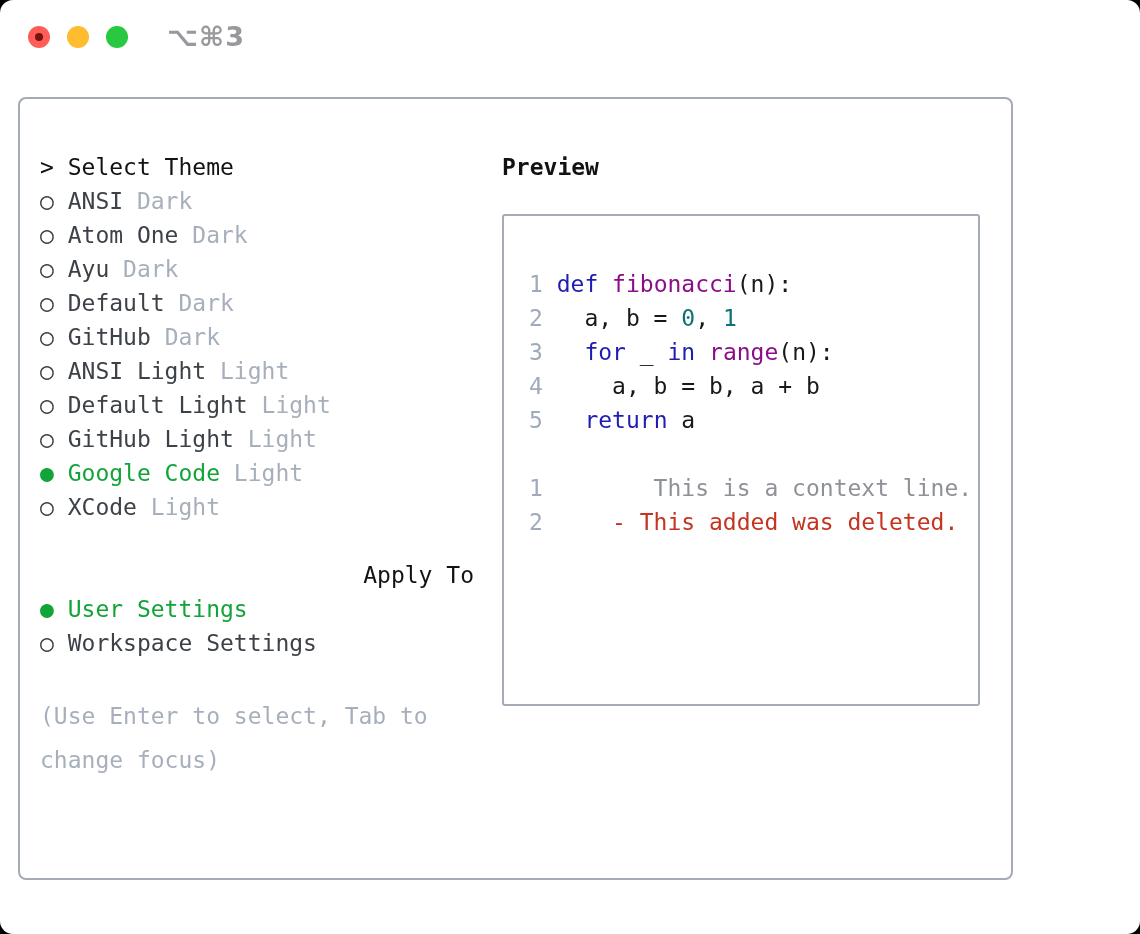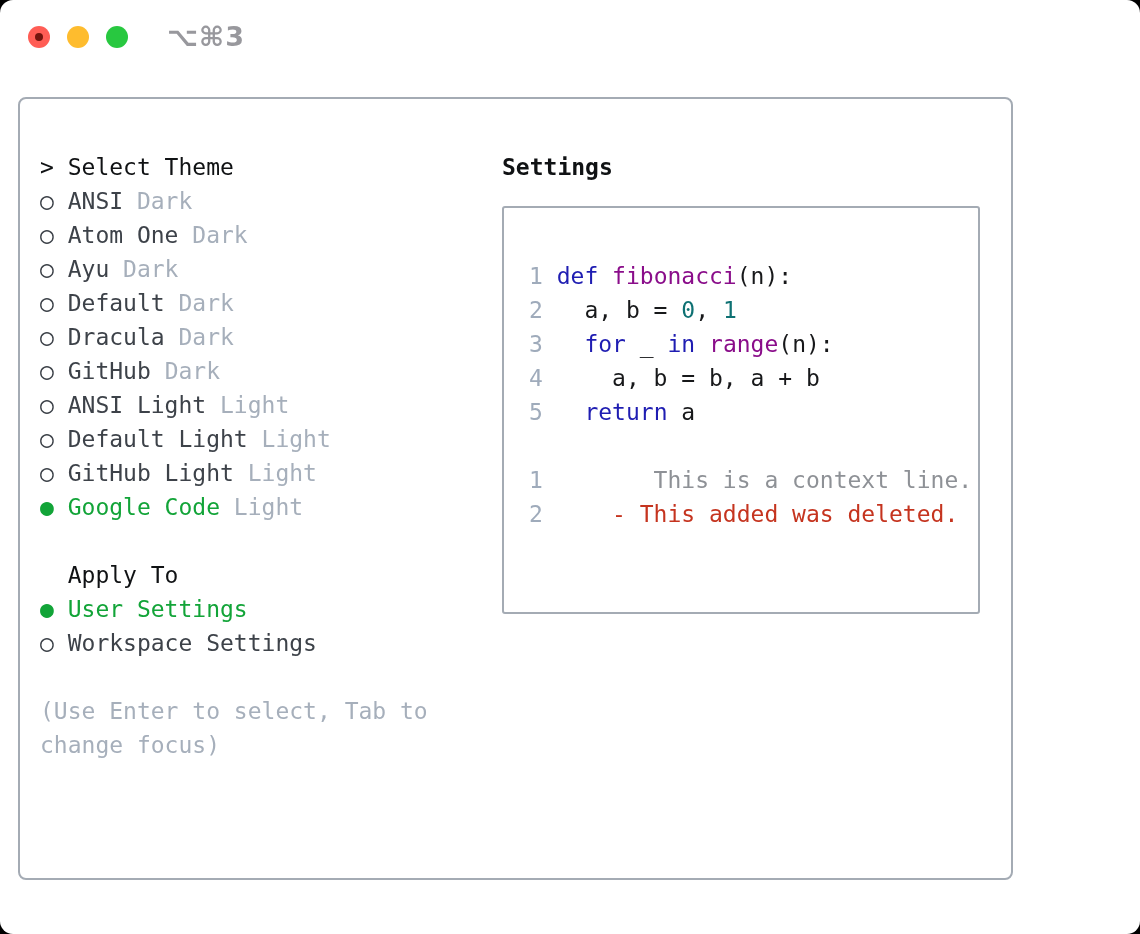--- a/index.html
+++ b/index.html
@@ -22,30 +22,30 @@
   .light-green{left:106px;background:var(--traffic-green);}
   .win-title{position:absolute;left:167px;top:21px;font:700 27px "DejaVu Sans",sans-serif;color:var(--title-text);letter-spacing:1px;}
   
   .panel{position:absolute;left:18px;top:97px;width:995px;height:783px;box-sizing:border-box;
          border:2px solid var(--border);border-radius:8px;
          font-family:"DejaVu Sans Mono","Liberation Mono",monospace;font-size:23px;color:var(--item-text);}
   .left-col{position:absolute;left:20px;top:51px;width:434px;}
   .row{line-height:34px;white-space:pre;}
   .prefix,.bullet{display:inline-block;width:2ch;}
   .list-header{font-weight:normal;color:var(--heading-text);}
-  .sub-header{color:var(--heading-text);padding-left:2ch;}
+  .sub-header{color:var(--heading-text);padding-left:2ch;text-align:right;}
   .item{color:var(--item-text);}
   .item .tag{color:var(--muted-text);margin-left:1ch;margin-top:8px;}
   .item.selected,.item.selected .bullet,.item.selected .name{color:var(--accent-green);}
   .spacer{height:34px;}
-  .help{color:var(--muted-text);line-height:34px;margin:0;white-space:normal;}
+  .help{color:var(--muted-text);line-height:44px;margin:0;white-space:normal;}
   
   .preview-col{position:absolute;left:482px;top:51px;}
   .preview-header{font-weight:bold;color:var(--heading-text);line-height:34px;}
-  .preview-box{margin-top:22px;width:478px;height:408px;box-sizing:border-box;
+  .preview-box{margin-top:30px;width:478px;height:492px;box-sizing:border-box;
                border:2px solid var(--border);border-radius:3px;padding:51px 0 0 25px;overflow:hidden;}
   .codeline{line-height:34px;min-height:34px;white-space:pre;}
   .ln{display:inline-block;width:2ch;color:var(--line-number);}
   .tok-keyword{color:var(--keyword);}
   .tok-function{color:var(--function-name);}
   .tok-number{color:var(--number-literal);}
   .tok-plain{color:var(--plain-code);}
   .tok-context{color:var(--context-line);}
   .tok-deleted{color:var(--deleted-line);}
   .tok-added{color:var(--added-line);}
@@ -64,39 +64,39 @@
   </div>
 
   <div class="panel">
     <div class="left-col">
       <div class="row list-header"><span class="prefix">&gt;</span><span>Select Theme</span></div>
       <div id="theme-list">
           <div class="row item"><span class="bullet">○</span><span class="name">ANSI</span><span class="tag">Dark</span></div>
           <div class="row item"><span class="bullet">○</span><span class="name">Atom One</span><span class="tag">Dark</span></div>
           <div class="row item"><span class="bullet">○</span><span class="name">Ayu</span><span class="tag">Dark</span></div>
           <div class="row item"><span class="bullet">○</span><span class="name">Default</span><span class="tag">Dark</span></div>
-          <div class="row item"><span class="bullet">○</span><span class="name">Dracula</span><span class="tag">Dark</span></div>
           <div class="row item"><span class="bullet">○</span><span class="name">GitHub</span><span class="tag">Dark</span></div>
           <div class="row item"><span class="bullet">○</span><span class="name">ANSI Light</span><span class="tag">Light</span></div>
           <div class="row item"><span class="bullet">○</span><span class="name">Default Light</span><span class="tag">Light</span></div>
           <div class="row item"><span class="bullet">○</span><span class="name">GitHub Light</span><span class="tag">Light</span></div>
           <div class="row item selected"><span class="bullet">●</span><span class="name">Google Code</span><span class="tag">Light</span></div>
+          <div class="row item"><span class="bullet">○</span><span class="name">XCode</span><span class="tag">Light</span></div>
         </div>
       <div class="spacer"></div>
       <div class="row sub-header">Apply To</div>
       <div id="apply-list">
           <div class="row item selected"><span class="bullet">●</span><span class="name">User Settings</span></div>
           <div class="row item"><span class="bullet">○</span><span class="name">Workspace Settings</span></div>
         </div>
       <div class="spacer"></div>
       <p class="help">(Use Enter to select, Tab to change focus)</p>
     </div>
 
     <div class="preview-col">
-      <div class="preview-header">Settings</div>
+      <div class="preview-header">Preview</div>
       <div class="preview-box" id="preview-code">
           <div class="codeline"><span class="ln">1</span><span class="tok-keyword">def</span><span class="tok-plain"> </span><span class="tok-function">fibonacci</span><span class="tok-plain">(n):</span></div>
           <div class="codeline"><span class="ln">2</span><span class="tok-plain">  a, b = </span><span class="tok-number">0</span><span class="tok-plain">, </span><span class="tok-number">1</span></div>
           <div class="codeline"><span class="ln">3</span><span class="tok-plain">  </span><span class="tok-keyword">for</span><span class="tok-plain"> _ </span><span class="tok-keyword">in</span><span class="tok-plain"> </span><span class="tok-function">range</span><span class="tok-plain">(n):</span></div>
           <div class="codeline"><span class="ln">4</span><span class="tok-plain">    a, b = b, a + b</span></div>
           <div class="codeline"><span class="ln">5</span><span class="tok-plain">  </span><span class="tok-keyword">return</span><span class="tok-plain"> a</span></div>
           <div class="codeline"><span class="ln"></span></div>
           <div class="codeline"><span class="ln">1</span><span class="tok-context">       This is a context line.</span></div>
           <div class="codeline"><span class="ln">2</span><span class="tok-deleted">    - This added was deleted.</span></div>
         </div>

